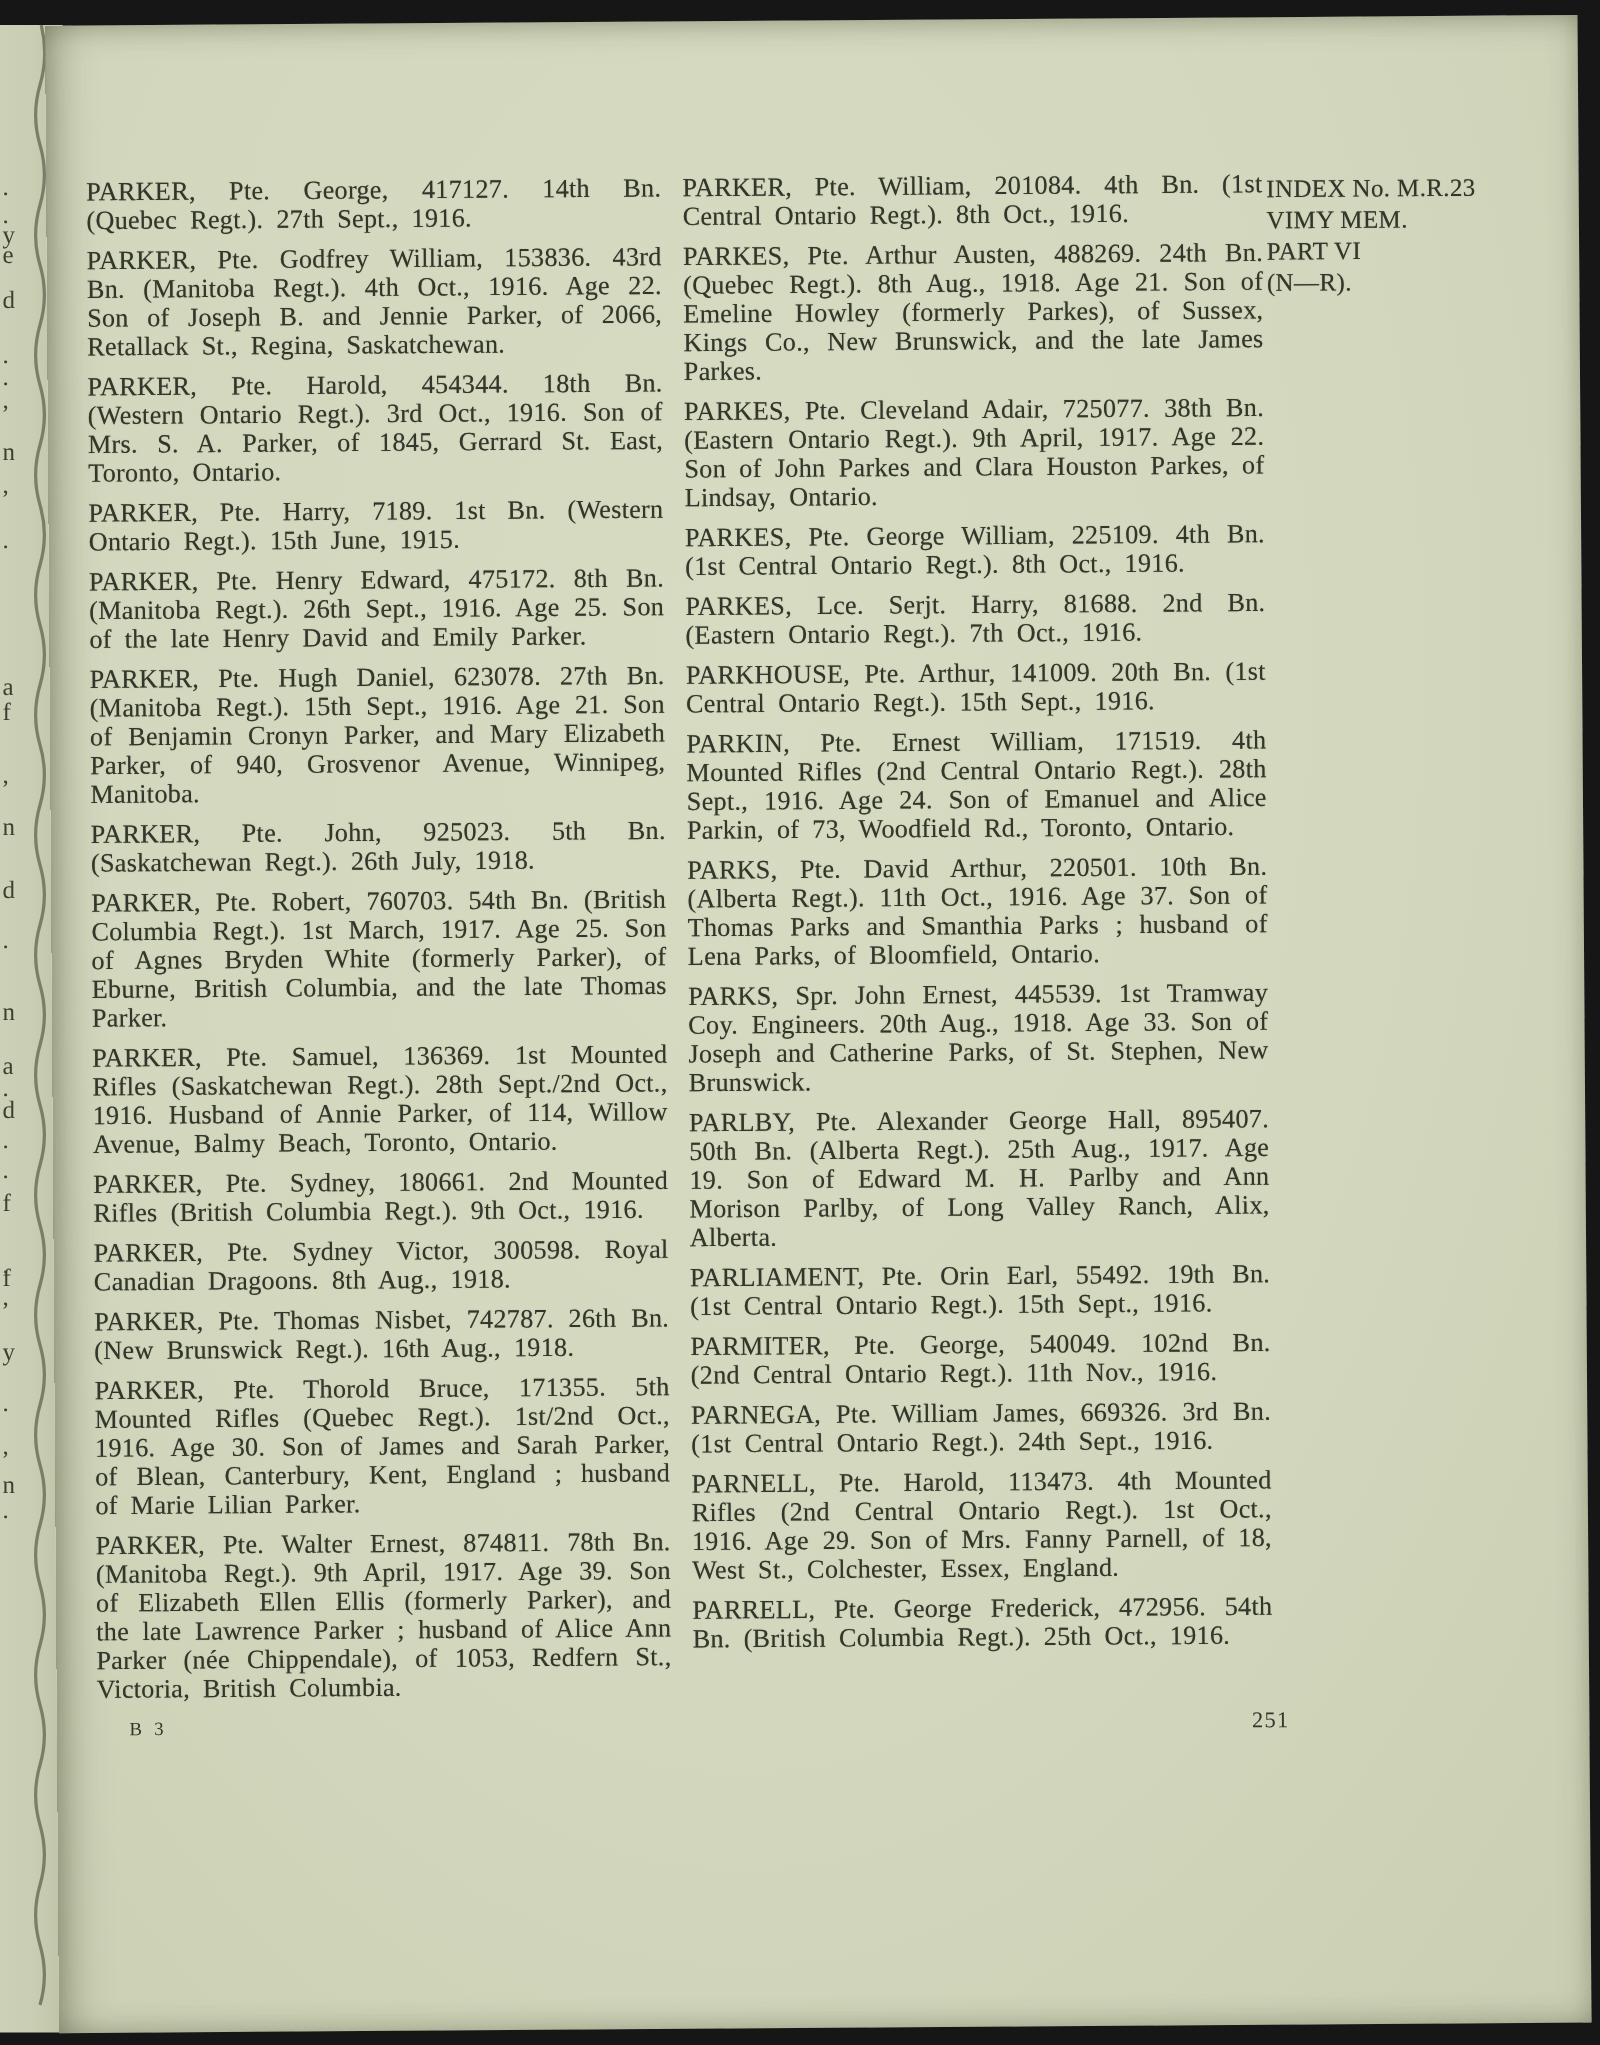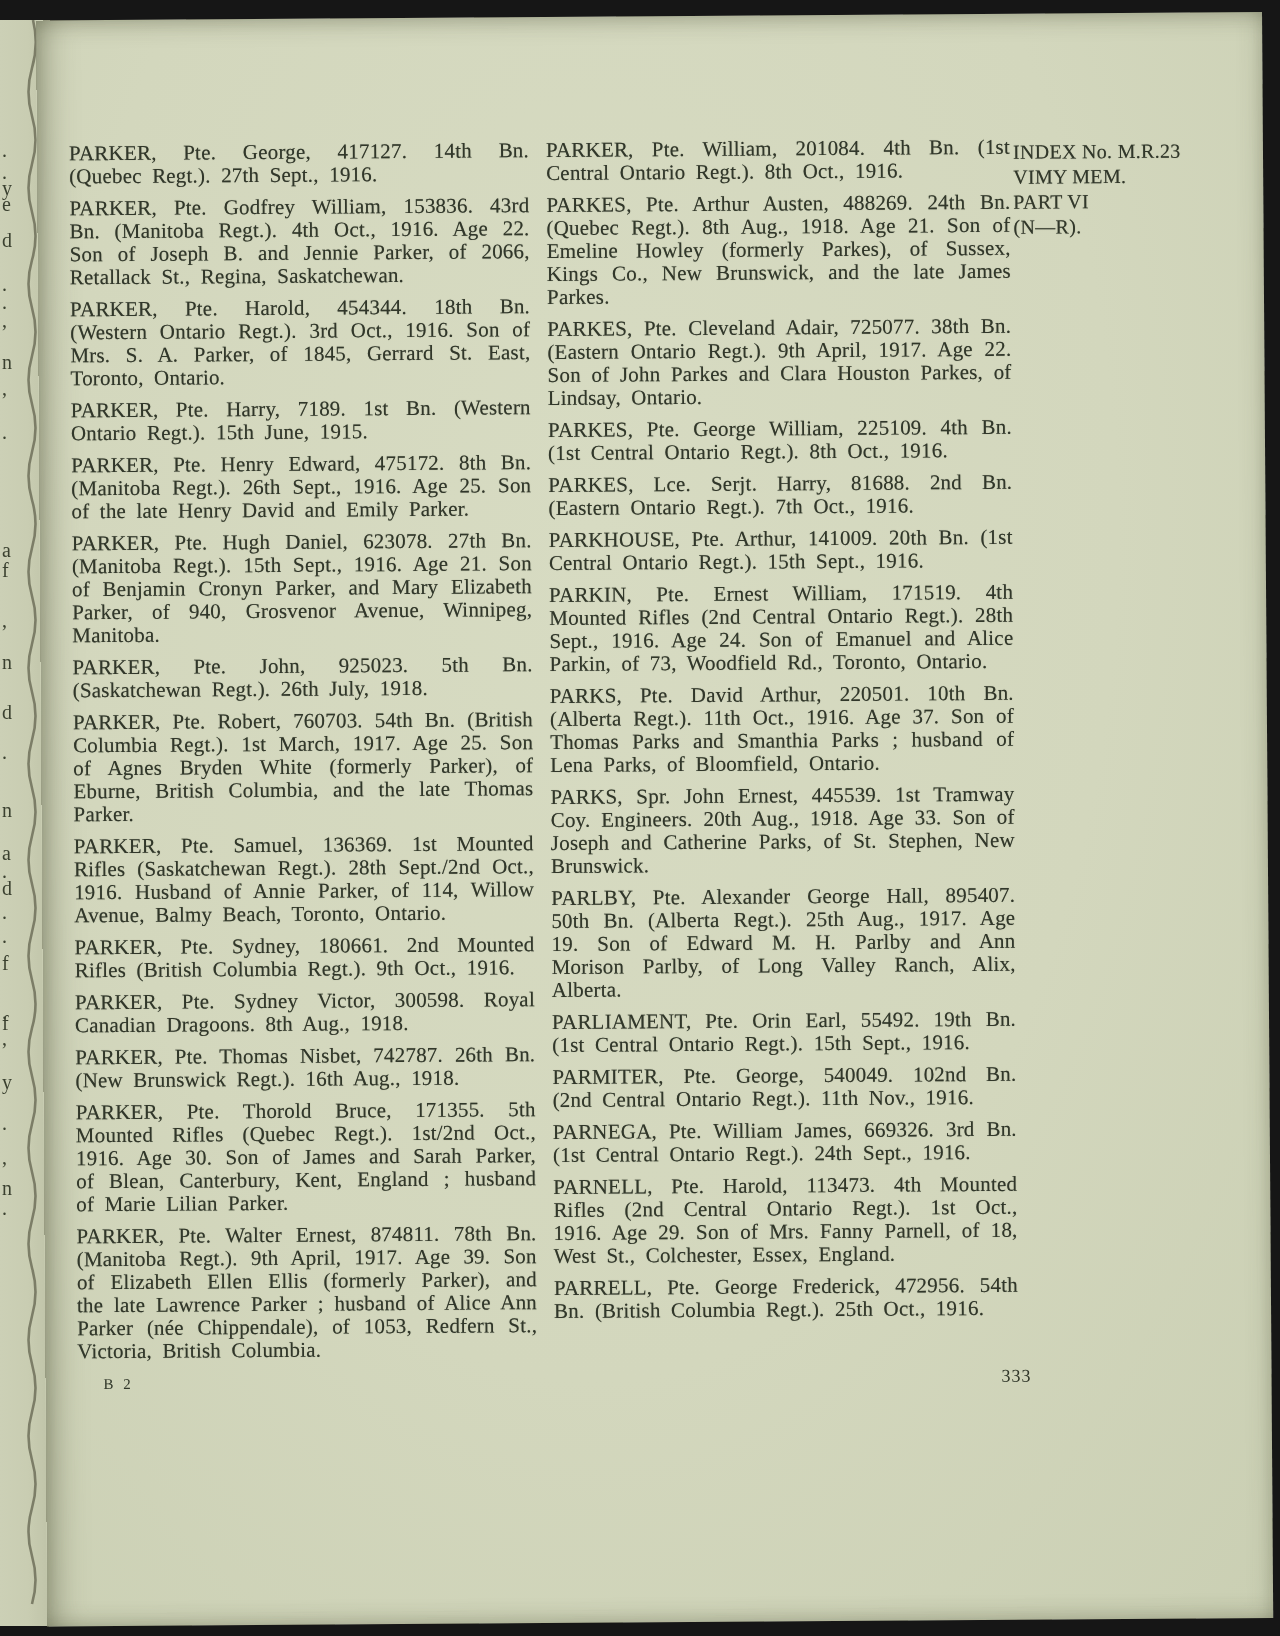--- a/index.html
+++ b/index.html
@@ -138,16 +138,16 @@
     <p>PARKS, Pte. David Arthur, 220501. 10th Bn. (Alberta Regt.). 11th Oct., 1916. Age 37. Son of Thomas Parks and Smanthia Parks ; husband of Lena Parks, of Bloomfield, Ontario.</p>
     <p>PARKS, Spr. John Ernest, 445539. 1st Tramway Coy. Engineers. 20th Aug., 1918. Age 33. Son of Joseph and Catherine Parks, of St. Stephen, New Brunswick.</p>
     <p>PARLBY, Pte. Alexander George Hall, 895407. 50th Bn. (Alberta Regt.). 25th Aug., 1917. Age 19. Son of Edward M. H. Parlby and Ann Morison Parlby, of Long Valley Ranch, Alix, Alberta.</p>
     <p>PARLIAMENT, Pte. Orin Earl, 55492. 19th Bn. (1st Central Ontario Regt.). 15th Sept., 1916.</p>
     <p>PARMITER, Pte. George, 540049. 102nd Bn. (2nd Central Ontario Regt.). 11th Nov., 1916.</p>
     <p>PARNEGA, Pte. William James, 669326. 3rd Bn. (1st Central Ontario Regt.). 24th Sept., 1916.</p>
     <p>PARNELL, Pte. Harold, 113473. 4th Mounted Rifles (2nd Central Ontario Regt.). 1st Oct., 1916. Age 29. Son of Mrs. Fanny Parnell, of 18, West St., Colchester, Essex, England.</p>
     <p>PARRELL, Pte. George Frederick, 472956. 54th Bn. (British Columbia Regt.). 25th Oct., 1916.</p>
   </div>
 
-  <div class="footer-sig">B 2</div>
-  <div class="footer-page">333</div>
+  <div class="footer-sig">B 3</div>
+  <div class="footer-page">251</div>
 
 </div>
 
 </body></html>

